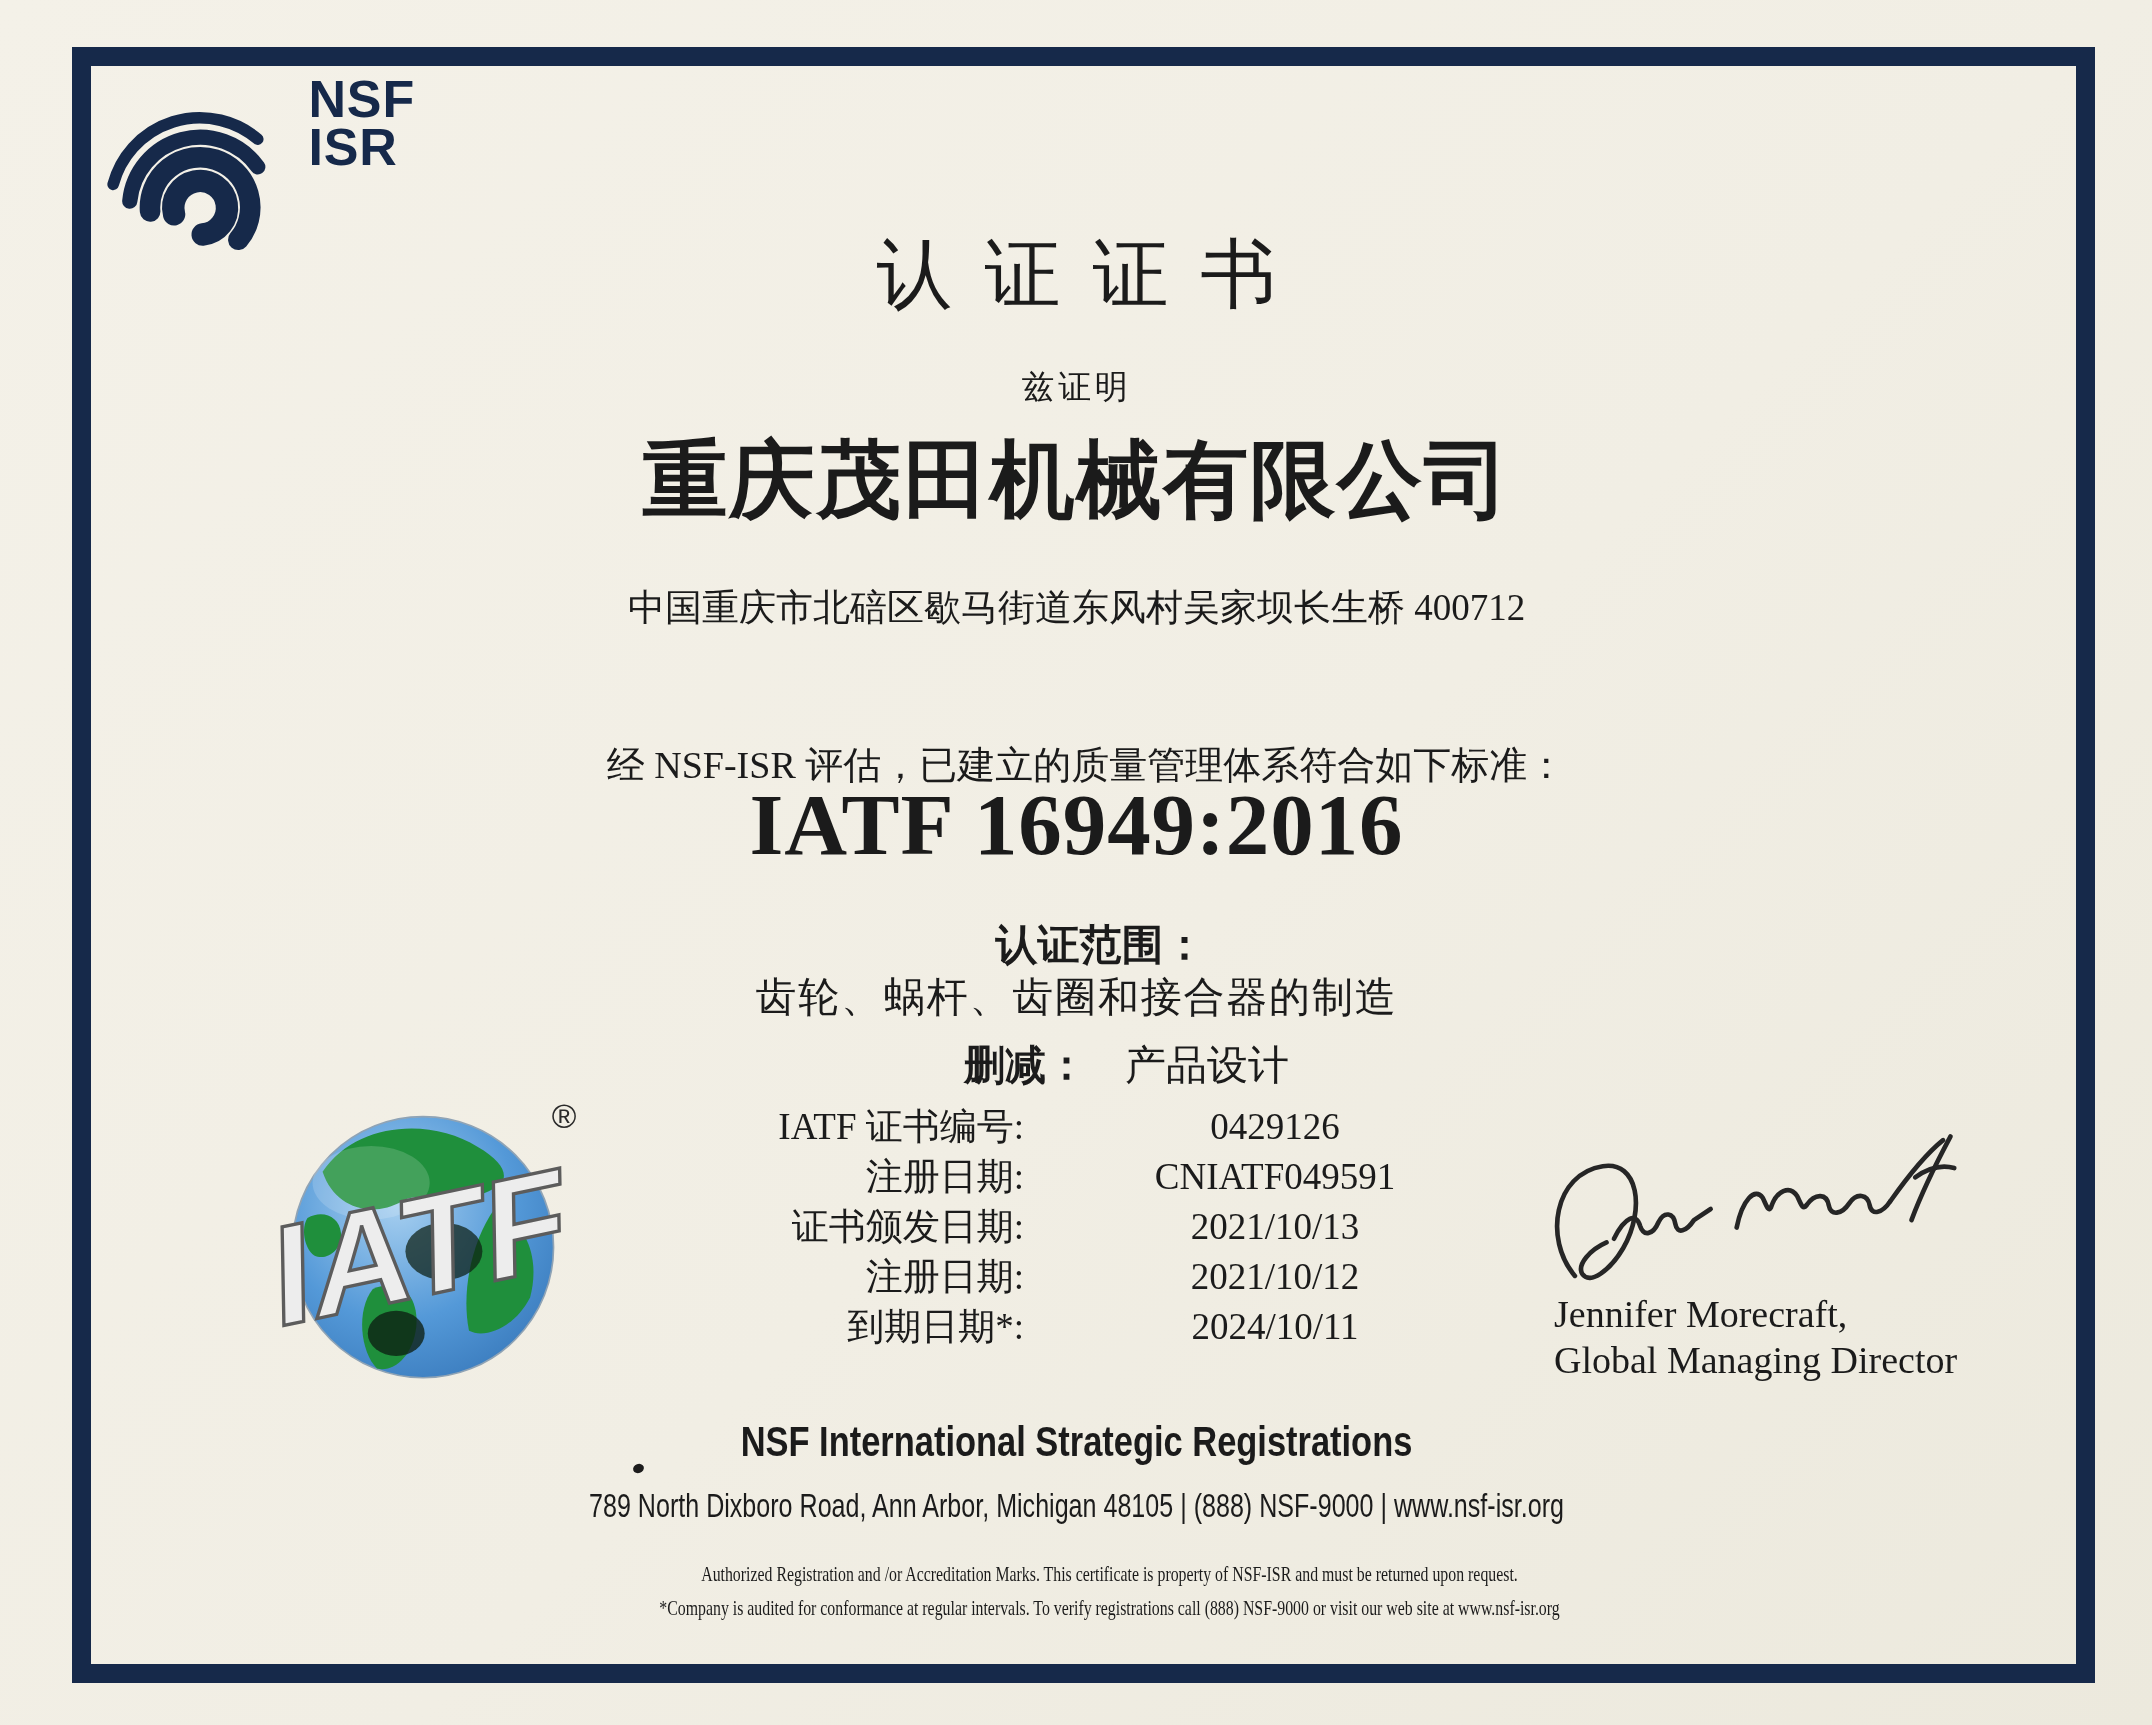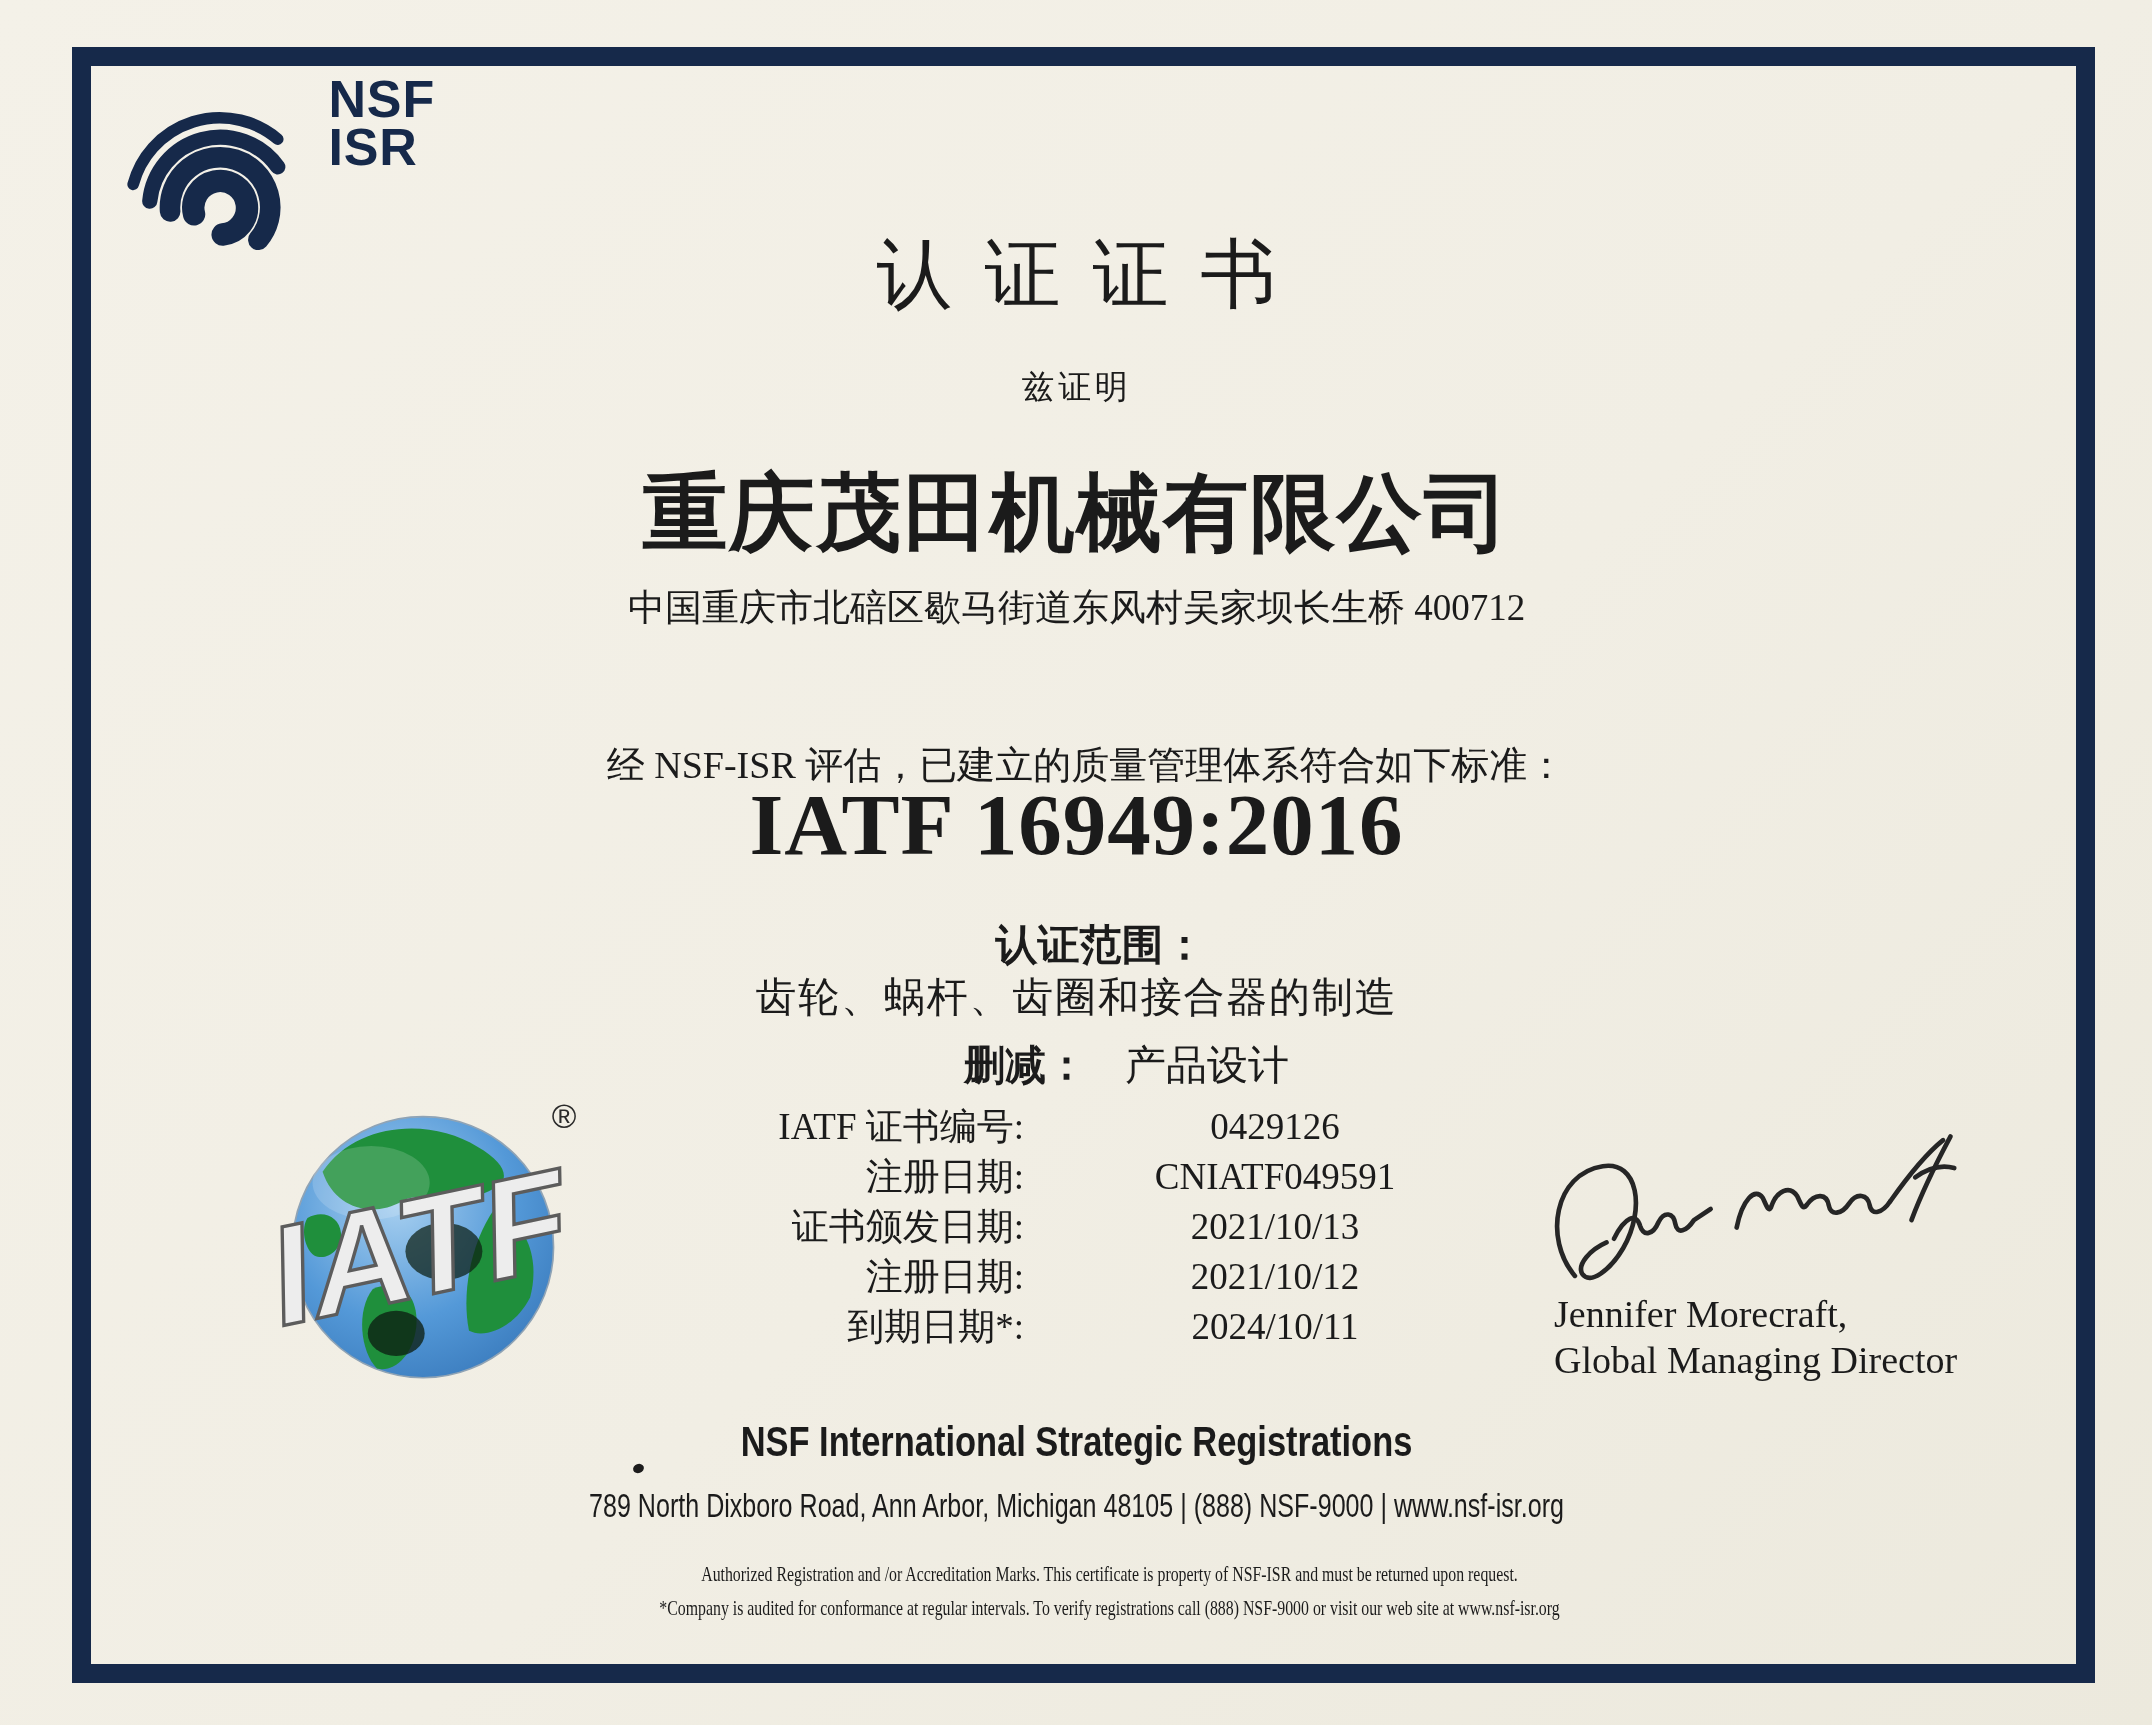--- a/index.html
+++ b/index.html
@@ -13,27 +13,27 @@
   }
   .frame{
     position:absolute;
     left:72px;top:47px;right:58px;bottom:43px;
     border:19px solid #16294a;
     pointer-events:none;
   }
   .abs-center{position:absolute;left:0;right:0;text-align:center;}
 
   
-  .nsf-logo{position:absolute;left:126px;top:71px;display:flex;align-items:flex-start;}
+  .nsf-logo{position:absolute;left:106px;top:71px;display:flex;align-items:flex-start;}
   .nsf-logo-text{margin-left:5.4px;margin-top:5.4px;font-family:"Liberation Sans","DejaVu Sans",sans-serif;
     font-weight:bold;font-size:52px;line-height:0.92;color:#16294a;letter-spacing:0.9px;}
 
   .cert-title{top:224px;font-size:76px;letter-spacing:0.42em;text-indent:0.42em;font-weight:500;}
   .certify-text{top:365px;font-size:33px;letter-spacing:3.6px;}
-  .company-name{top:456px;font-size:85px;font-weight:900;letter-spacing:1.8px;}
+  .company-name{top:423px;font-size:85px;font-weight:900;letter-spacing:1.8px;}
   .company-address{top:583px;font-size:37px;}
   .assessment{top:740px;font-size:38px;padding-left:19px;}
   .standard{top:774px;font-size:87px;font-weight:bold;letter-spacing:0.9px;}
   .scope-label{top:917px;font-size:42px;font-weight:bold;padding-left:48px;}
   .scope-text{top:970px;font-size:41px;letter-spacing:1.8px;}
   .exclusion{top:1038px;font-size:41px;transform:translateX(50px);}
   .exclusion .lbl{font-weight:bold;margin-right:38px;}
 
   .details{position:absolute;left:707px;top:1102px;font-size:37px;}
   .detail-row{display:flex;line-height:50px;}

